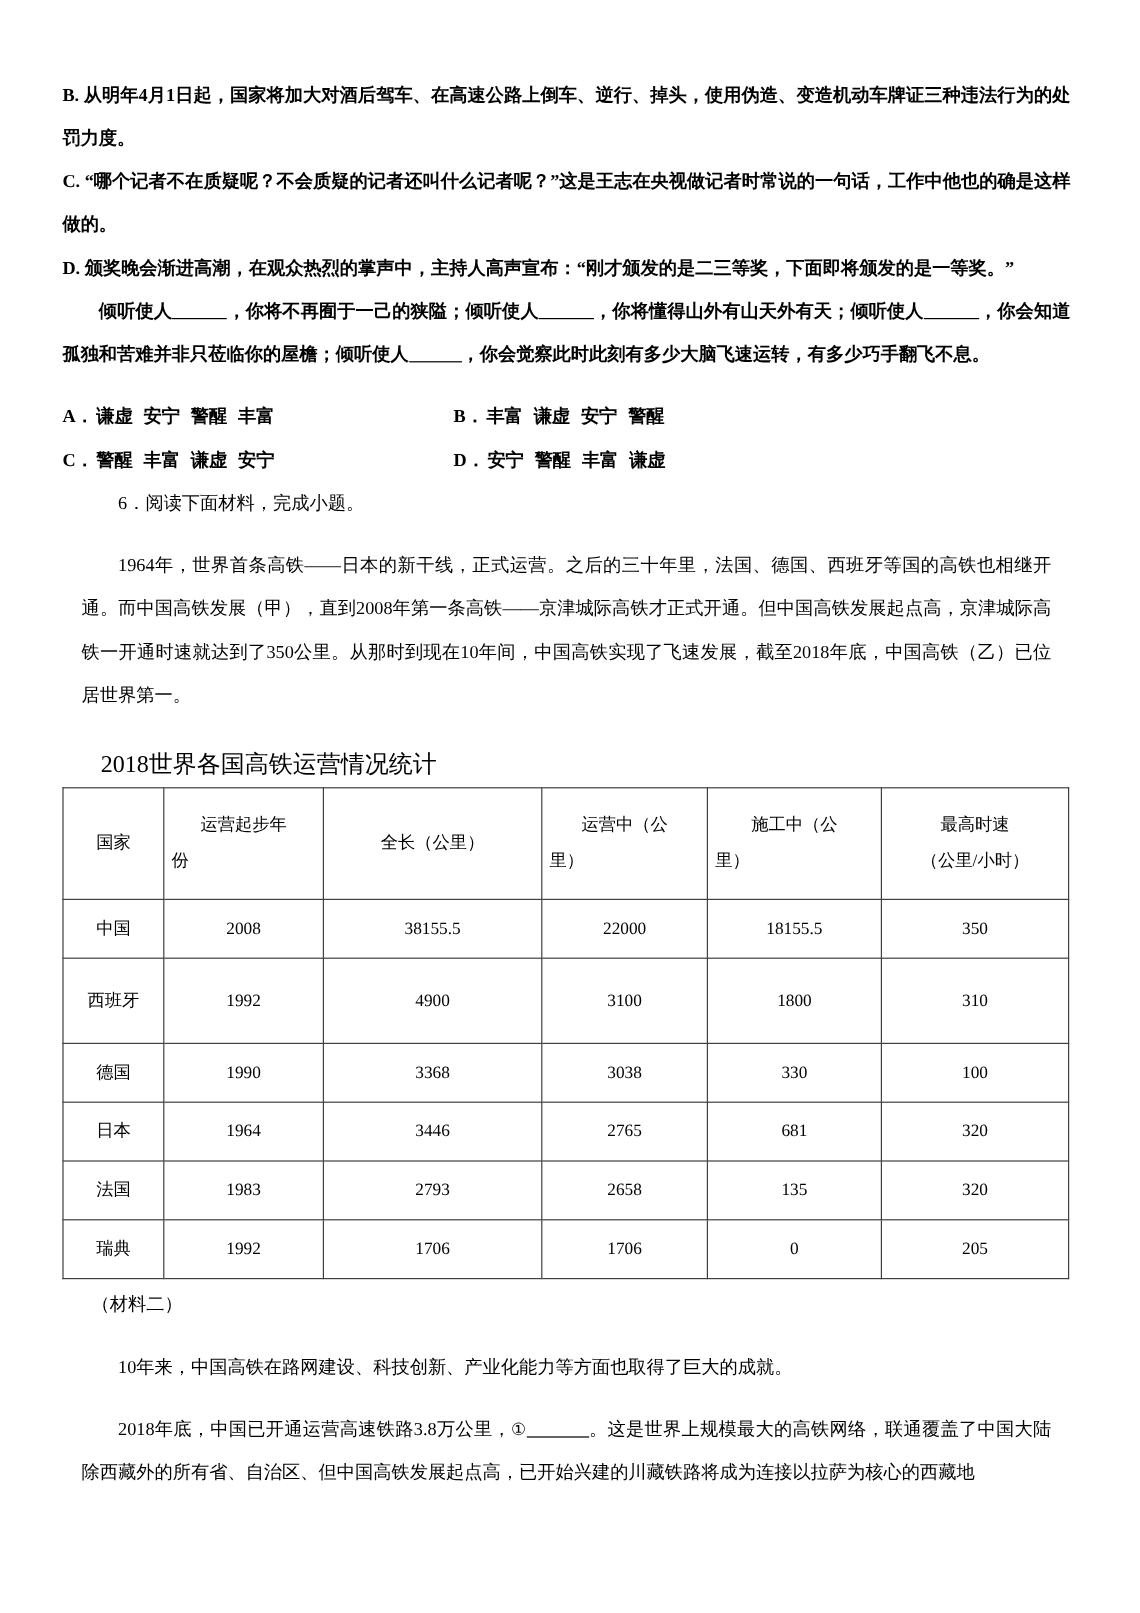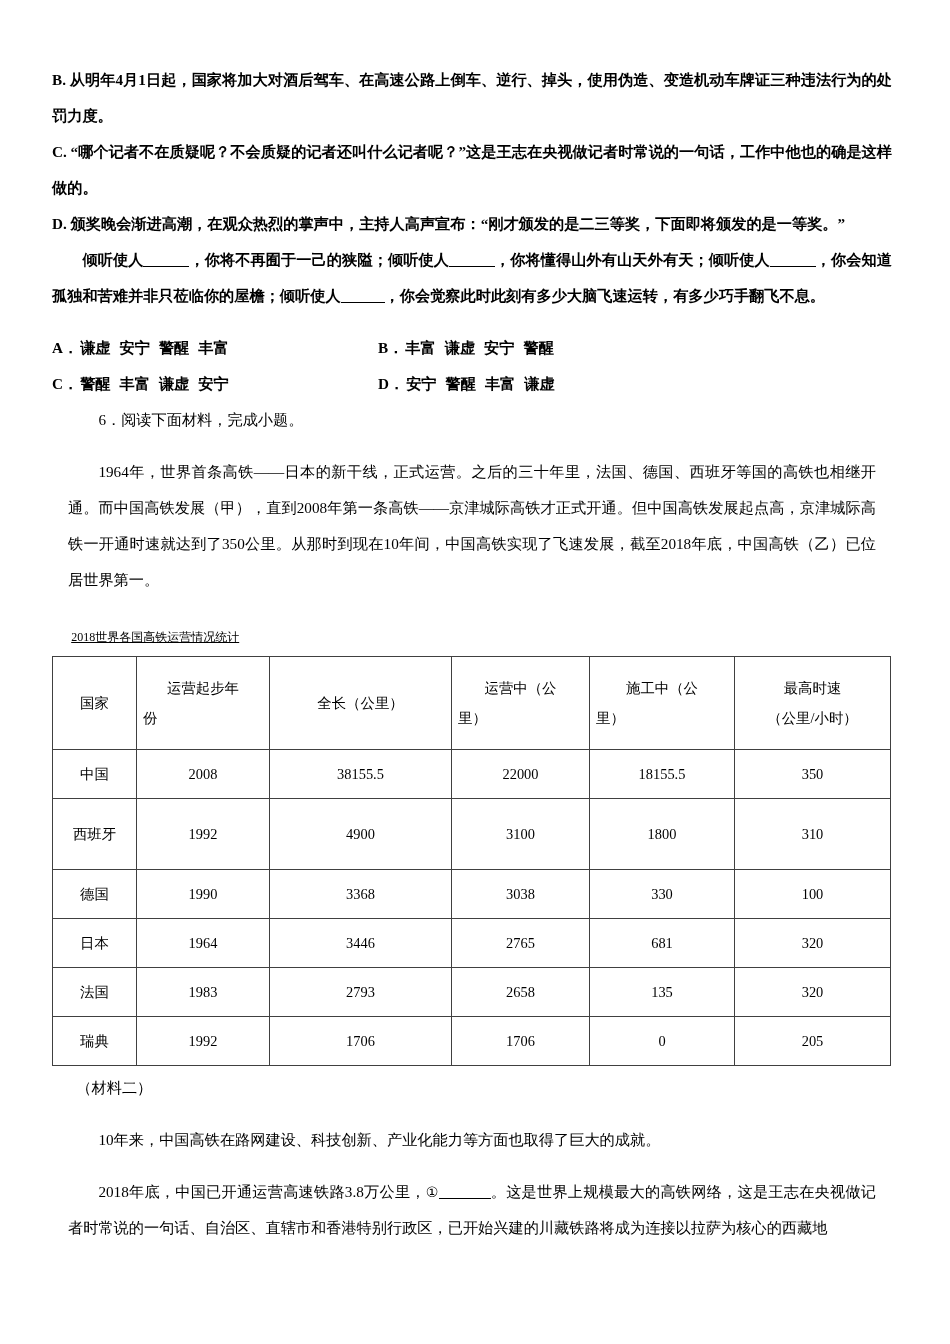--- a/index.html
+++ b/index.html
@@ -107,27 +107,26 @@
     font-size: 15.2px;
     line-height: 36px;
     text-align: justify;
     text-justify: inter-ideograph;
     margin: 16px;
     text-indent: 2em;
     font-family: "Liberation Serif", "DejaVu Serif", serif;
   }
 
   .table-title {
-    font-size: 12px;
+    font-size: 20px;
     line-height: 34px;
     margin: 0;
     text-indent: 1.6em;
     padding-top: 6px;
     padding-bottom: 2px;
-    text-decoration: underline;
   }
 
   
   table.hsr {
     border-collapse: collapse;
     width: 838px;
     table-layout: fixed;
     margin: 0;
     font-size: 14.4px;
   }
@@ -321,17 +320,17 @@
           <td>205</td>
         </tr>
       </tbody>
     </table>
 
     <p class="after-table">（材料二）</p>
 
     <p class="mat-para">10年来，中国高铁在路网建设、科技创新、产业化能力等方面也取得了巨大的成就。</p>
 
     <p class="mat-para">
-      <span>2018年底，中国已开通运营高速铁路3.8万公里，</span><span class="num-circle">①</span><span class="blank-num"></span><span>。这是世界上规模最大的高铁网络，这是王志在央视做记者时常说的一句话、自治区、直辖市和香港特别行政区，已开始兴建的川藏铁路将成为连接以拉萨为核心的西藏地</span>
+      <span>2018年底，中国已开通运营高速铁路3.8万公里，</span><span class="num-circle">①</span><span class="blank-num"></span><span>。这是世界上规模最大的高铁网络，联通覆盖了中国大陆除西藏外的所有省、自治区、但中国高铁发展起点高，已开始兴建的川藏铁路将成为连接以拉萨为核心的西藏地</span>
     </p>
 
   </div>
 </div>
 
 </body></html>

